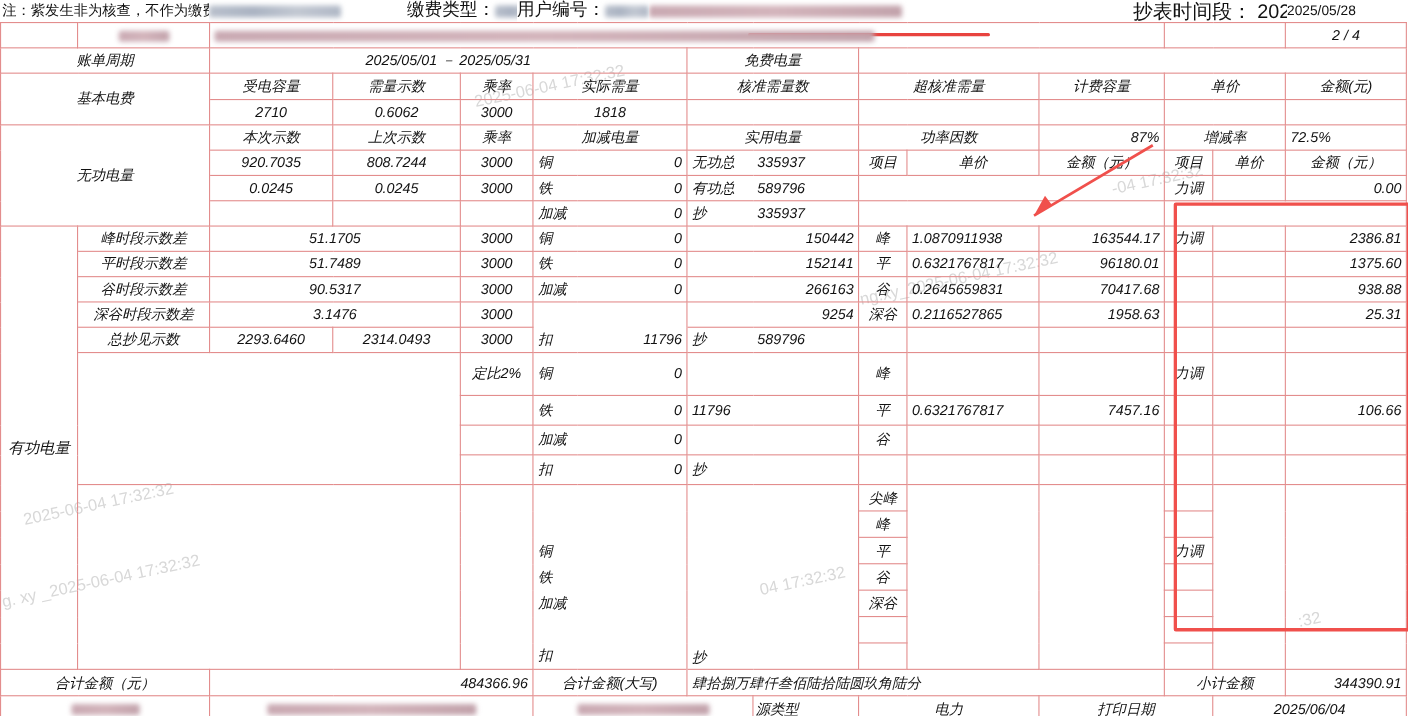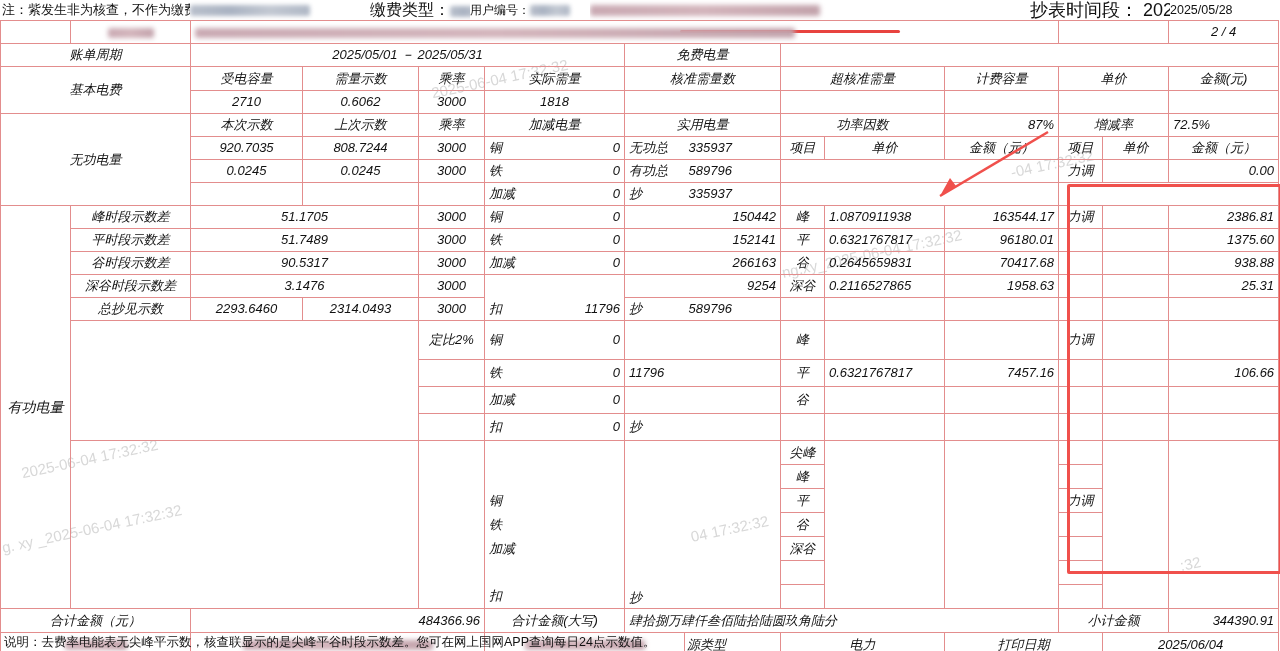--- a/index.html
+++ b/index.html
@@ -97,21 +97,21 @@
         <col style="width:120px">
           <col style="width:440px">
           <col style="width:140px">
           <col style="width:110px">
       </colgroup>
       <tbody>
           <tr style="height:18px">
         <td class="l nb" style="padding:0 2px;height:17px">注：紫发生非为核查，不作为缴费凭之证</td>
         <td class="l nb" style="padding:0"><span class="blur" style="width:120px"></span></td>
         <td class="l nb" style="padding:0"><span style="font-size:16px">缴费类型：</span><span class="blur" style="width:42px"></span></td>
-        <td class="l nb" style="padding:0"><span style="font-size:12px">用户编号：</span><span class="blur" style="width:40px"></span></td>
+        <td class="l nb" style="padding:0"><span style="font-size:16px">用户编号：</span><span class="blur" style="width:40px"></span></td>
         <td class="l nb" style="padding:0"><span class="blurp" style="width:230px"></span></td>
         <td class="l nb" style="padding:0;font-size:18px">抄表时间段：&nbsp;<span>2025/05/01</span></td>
         <td class="l nb" style="padding:0;font-size:12.5px">2025/05/28</td>
       </tr>
     </tbody>
       </table>
     <div class="redline" style="left:680px;top:30px;width:220px;"></div>
   </div>
 
   <div style="position:absolute;left:0;top:20px;width:1280px;">
@@ -431,14 +431,13 @@
       </table>
   </div>
 
   <div class="redbox" style="left:1067px;top:184px;width:209px;height:384px;"></div>
 
   <svg class="arrow" style="left:930px;top:130px;" width="120" height="70" viewBox="0 0 120 70">
     <path d="M118 2 L10 66" stroke="#f0504c" stroke-width="2.5" fill="none"></path>
     <path d="M10 66 L26 56 L20 48 Z" fill="#f0504c"></path>
   </svg>
 
-  <div class="note">说明：去费率电能表无尖峰平示数，核查联显示的是尖峰平谷时段示数差。您可在网上国网APP查询每日24点示数值。</div>
 </div>
 
 </body></html>

